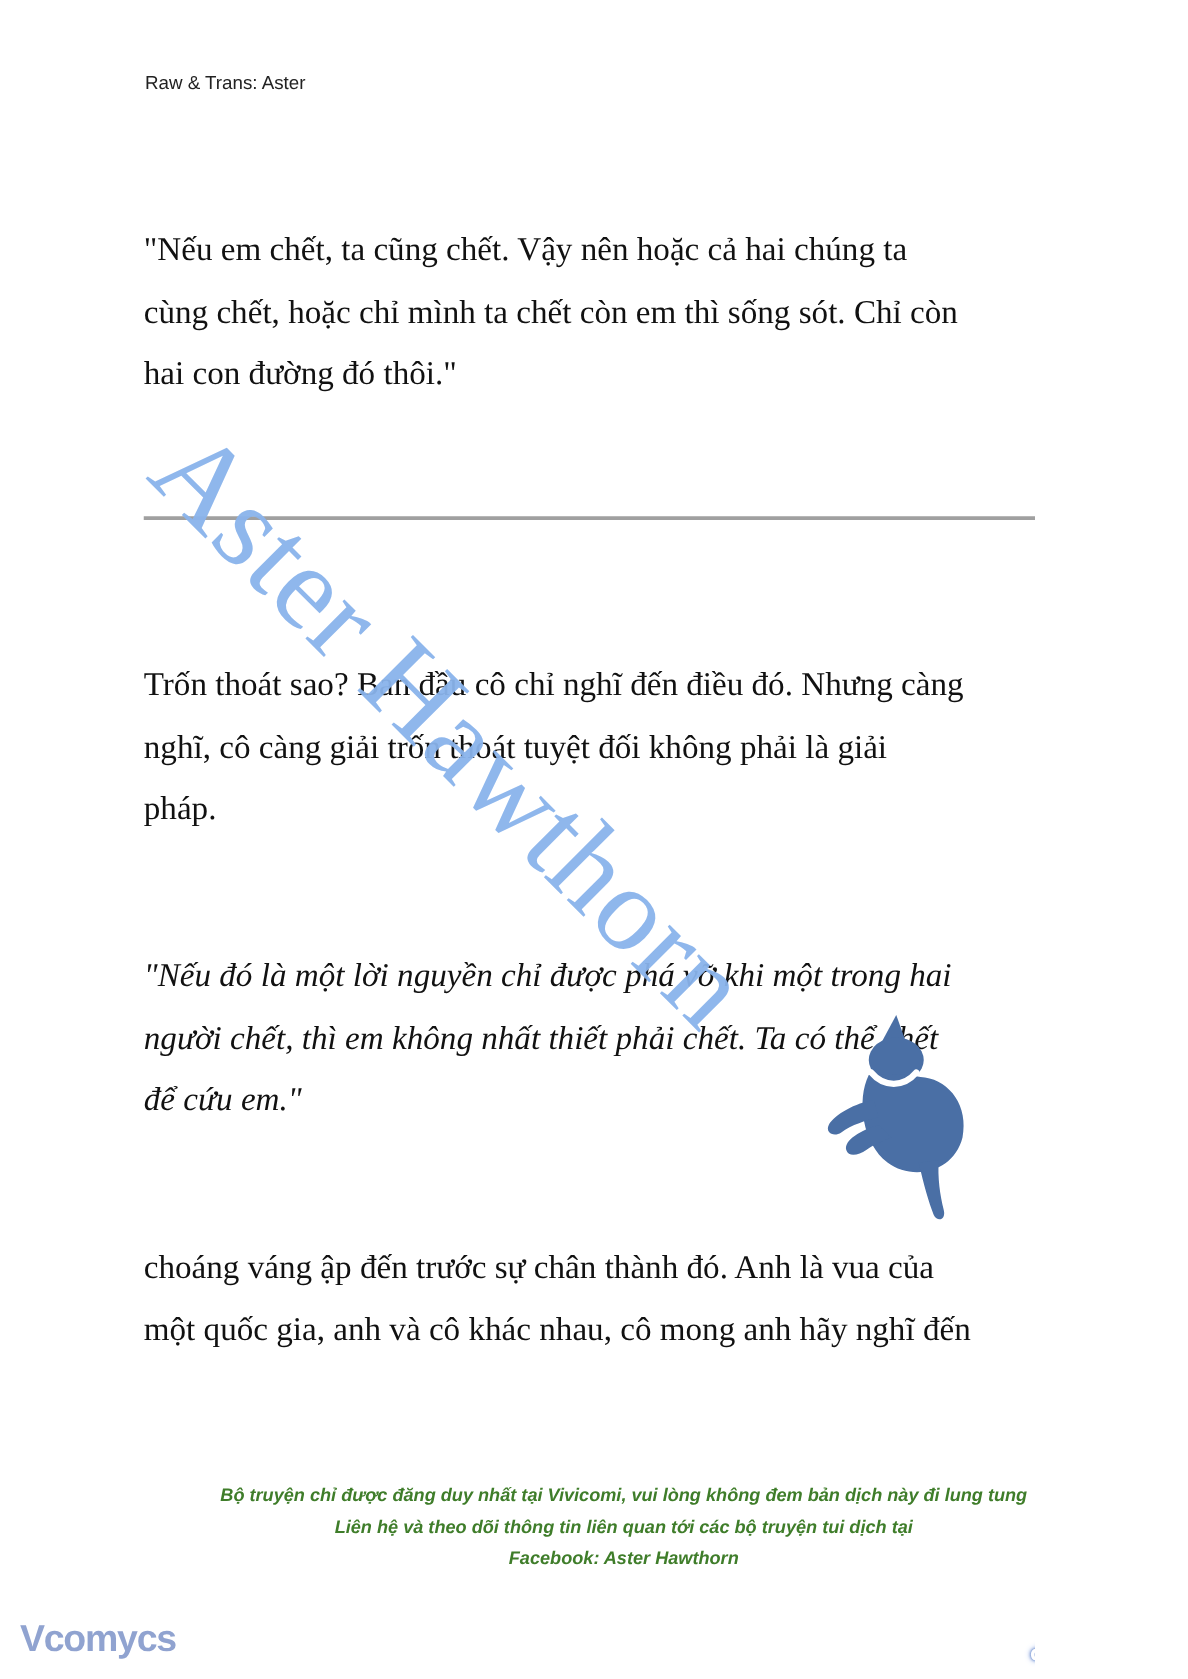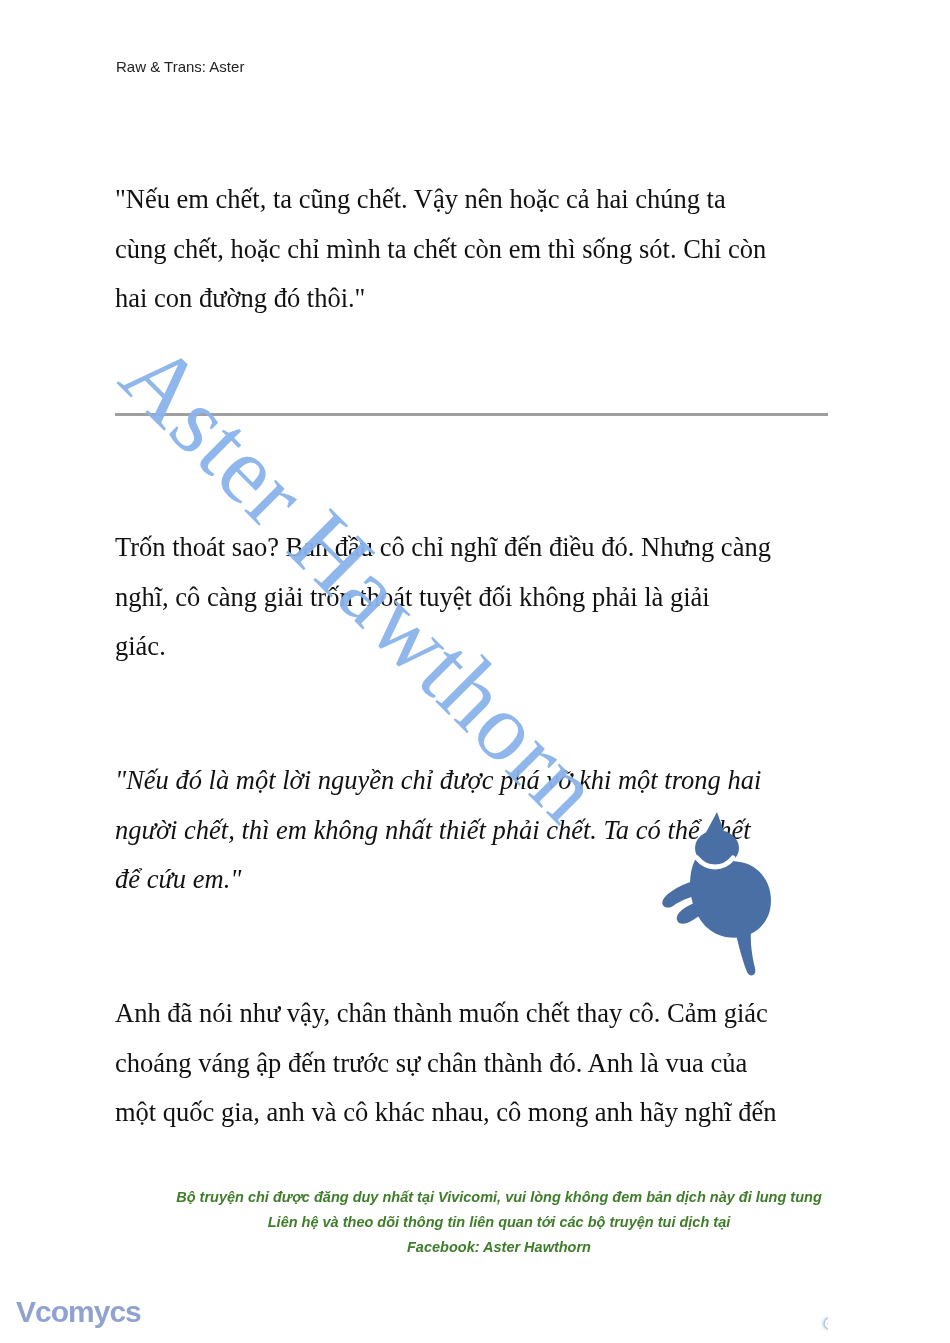--- a/index.html
+++ b/index.html
@@ -124,31 +124,30 @@
     <span class="line">"Nếu em chết, ta cũng chết. Vậy nên hoặc cả hai chúng ta</span>
     <span class="line">cùng chết, hoặc chỉ mình ta chết còn em thì sống sót. Chỉ còn</span>
     <span class="line">hai con đường đó thôi."</span>
   </p>
 
   <div class="divider"></div>
 
   <p class="para p2">
     <span class="line">Trốn thoát sao? Ban đầu cô chỉ nghĩ đến điều đó. Nhưng càng</span>
     <span class="line">nghĩ, cô càng giải trốn thoát tuyệt đối không phải là giải</span>
-    <span class="line">giác.</span>
+    <span class="line">pháp.</span>
   </p>
 
   <p class="para italic p3">
     <span class="line">"Nếu đó là một lời nguyền chỉ được phá vỡ khi một trong hai</span>
     <span class="line">người chết, thì em không nhất thiết phải chết. Ta có thể chết</span>
     <span class="line">để cứu em."</span>
   </p>
 
   <p class="para p4">
-    <span class="line">Anh đã nói như vậy, chân thành muốn chết thay cô. Cảm giác</span>
     <span class="line">choáng váng ập đến trước sự chân thành đó. Anh là vua của</span>
     <span class="line">một quốc gia, anh và cô khác nhau, cô mong anh hãy nghĩ đến</span>
   </p>
 
   <div class="watermark">Aster Hawthorn</div>
 
   <svg class="cat" viewBox="0 0 125 180" xmlns="http://www.w3.org/2000/svg">
     <g fill="#4a6fa5">
 
       <path d="M62 12 L48 38 L72 40 Z"></path>

